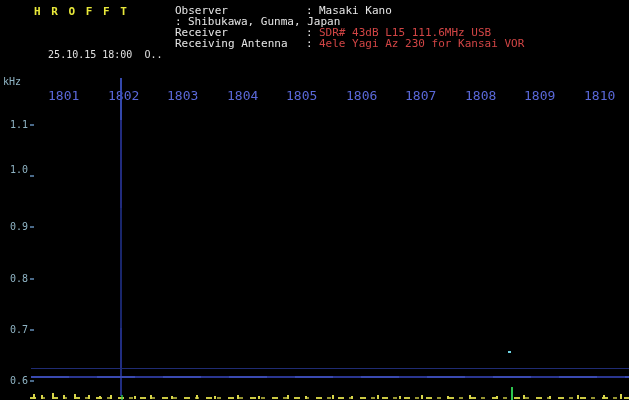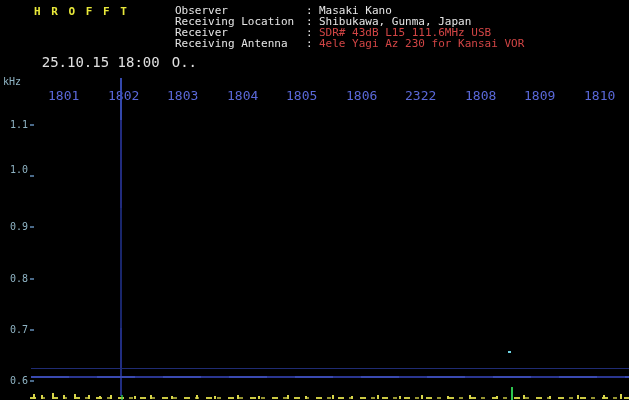--- a/index.html
+++ b/index.html
@@ -4,21 +4,21 @@
 <style>
   html,body{margin:0;padding:0;background:#000;}
   .screen{position:relative;width:629px;height:400px;background:#000;overflow:hidden;
           font-family:"DejaVu Sans Mono","Liberation Mono",monospace;}
 
   
   .app-title{position:absolute;left:34px;top:5px;font-size:11px;font-weight:bold;
              color:#e8e83a;letter-spacing:2px;white-space:pre;text-align:right;}
   .file-line{position:absolute;left:27px;top:20px;font-size:11px;color:#e8e8e8;white-space:nowrap;}
   .station{font-size:9px;color:#d8d8d8;margin-left:-3px;position:relative;top:2px;}
-  .date-line{position:absolute;left:8px;top:38px;font-size:14px;color:#e0e0e0;white-space:pre;}
+  .date-line{position:absolute;left:24px;top:38px;font-size:10px;color:#e0e0e0;white-space:pre;}
   .counter{margin-left:12px;}
   .info-block{position:absolute;left:175px;top:5px;}
   .info-row{display:flex;font-size:11px;line-height:11px;color:#e6e6e6;white-space:pre;}
   .ilabel{width:131px;}
   .isep{width:13px;}
   .ival.red{color:#d24545;}
 
   
   .yunit{position:absolute;left:3px;top:76px;font-size:10px;color:#8fb4c4;}
   .tlabel{position:absolute;top:88px;font-size:13px;color:#5a68d8;}
@@ -50,21 +50,20 @@
     <span>25.10.15 18:00</span><span class="counter">O..</span>
   </div>
 
   <div class="info-block">
     <div class="info-row">
       <span class="ilabel">Observer</span>
       <span class="isep">:</span>
       <span class="ival">Masaki Kano</span>
     </div>
     <div class="info-row">
-      <span class="ilabel">Receiving Location</span>
       <span class="isep">:</span>
       <span class="ival">Shibukawa, Gunma, Japan</span>
     </div>
     <div class="info-row">
       <span class="ilabel">Receiver</span>
       <span class="isep">:</span>
       <span class="ival red">SDR# 43dB L15 111.6MHz USB</span>
     </div>
     <div class="info-row">
       <span class="ilabel">Receiving Antenna</span>
@@ -74,21 +73,21 @@
   </div>
 
   <span class="yunit">kHz</span>
 
   <span class="tlabel" style="left:48px">1801</span>
   <span class="tlabel" style="left:108px">1802</span>
   <span class="tlabel" style="left:167px">1803</span>
   <span class="tlabel" style="left:227px">1804</span>
   <span class="tlabel" style="left:286px">1805</span>
   <span class="tlabel" style="left:346px">1806</span>
-  <span class="tlabel" style="left:405px">2322</span>
+  <span class="tlabel" style="left:405px">1807</span>
   <span class="tlabel" style="left:465px">1808</span>
   <span class="tlabel" style="left:524px">1809</span>
   <span class="tlabel" style="left:584px">1810</span>
 
   <span class="flabel" style="top:119px">1.1</span>
   <span class="flabel" style="top:164px">1.0</span>
   <span class="flabel" style="top:221px">0.9</span>
   <span class="flabel" style="top:273px">0.8</span>
   <span class="flabel" style="top:324px">0.7</span>
   <span class="flabel" style="top:375px">0.6</span>

